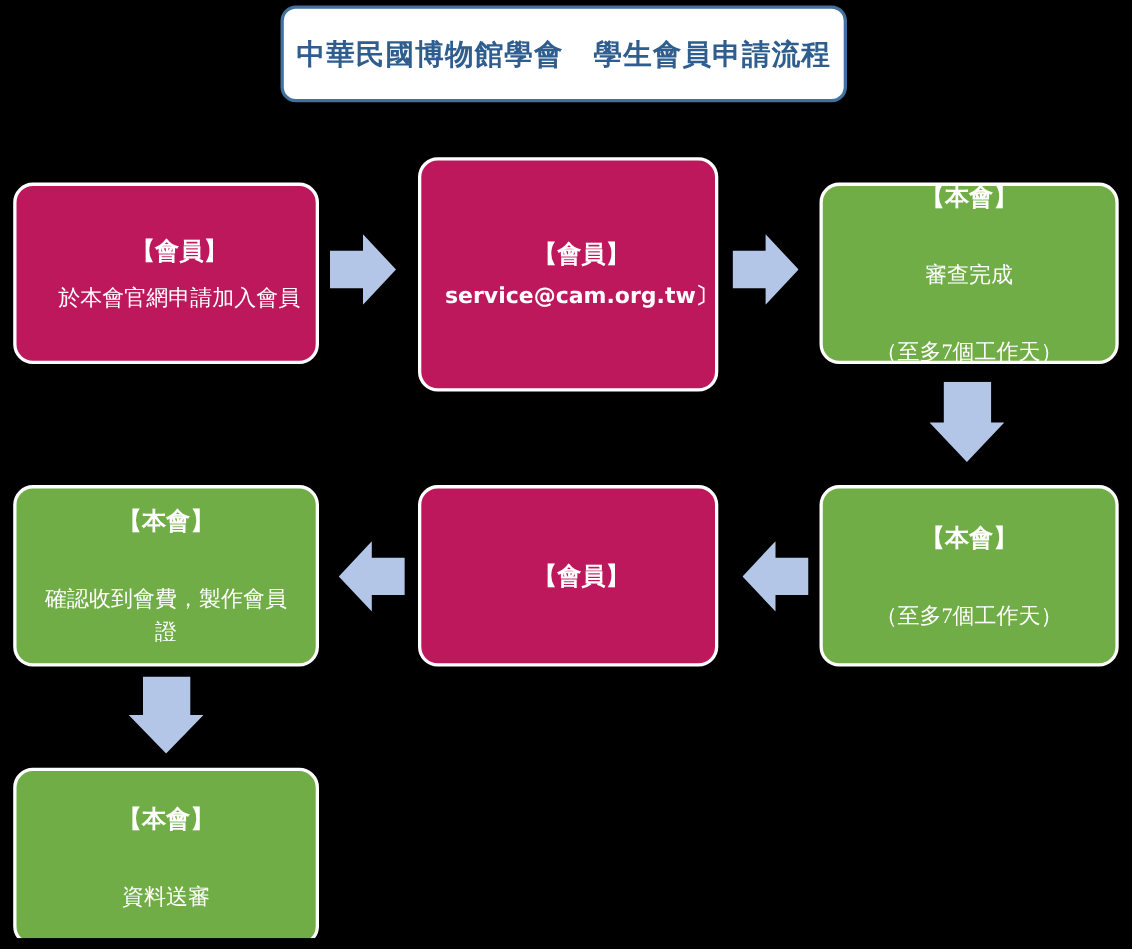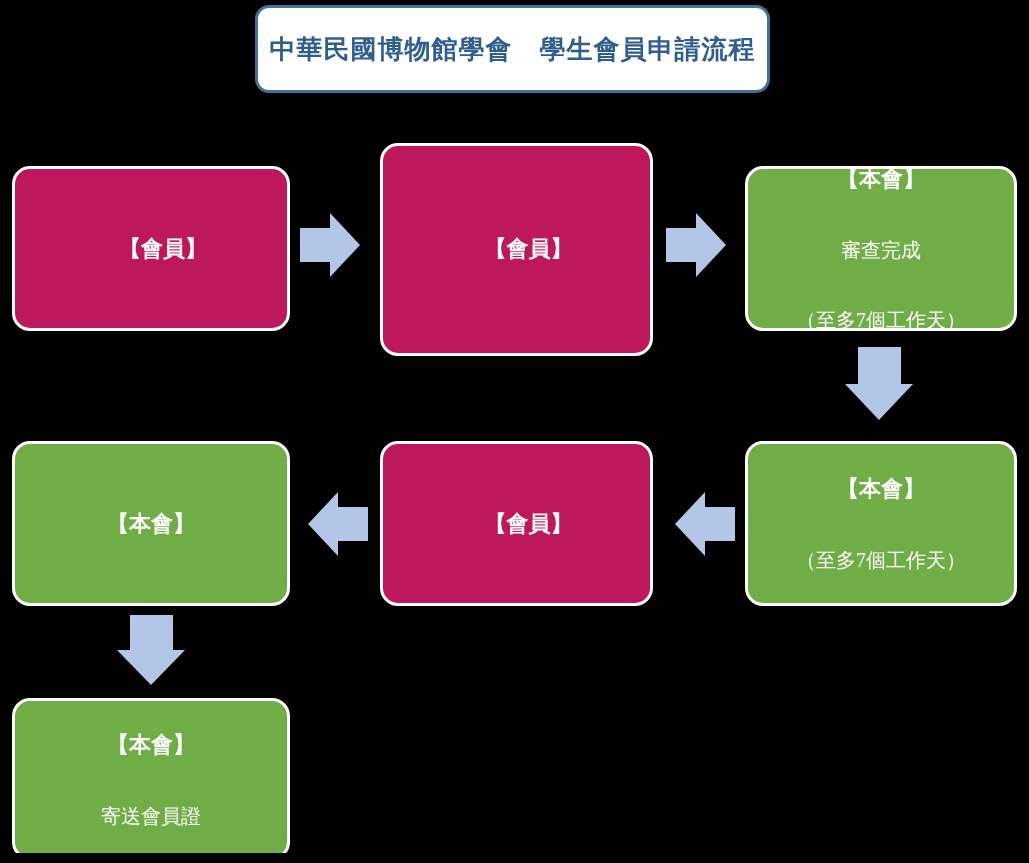--- a/index.html
+++ b/index.html
@@ -83,30 +83,32 @@
 <body>
 
 <div id="stage">
 
   <div class="title-box">
     <span class="title-text">中華民國博物館學會　學生會員申請流程</span>
   </div>
 
   <div class="node member" id="step1">
     <p class="actor">【會員】</p>
+    <p class="lines">於本會官網申請加入會員</p>
   </div>
 
   <div class="arrow" id="arrow1">
     <svg width="60" height="64" viewBox="0 0 60 64">
         <polygon points="0,15 30,15 30,0 60,32 30,64 30,49 0,49"></polygon>
       </svg>
   </div>
 
   <div class="node member compact" id="step2">
     <p class="actor">【會員】</p>
+    <p class="email-line">service@cam.org.tw〕</p>
   </div>
 
   <div class="arrow" id="arrow2">
     <svg width="60" height="64" viewBox="0 0 60 64">
         <polygon points="0,15 30,15 30,0 60,32 30,64 30,49 0,49"></polygon>
       </svg>
   </div>
 
   <div class="node association" id="step3">
     <p class="actor">【本會】</p>
@@ -136,26 +138,28 @@
   </div>
 
   <div class="arrow" id="arrow5">
     <svg width="60" height="64" viewBox="0 0 60 64">
         <polygon points="60,15 30,15 30,0 0,32 30,64 30,49 60,49"></polygon>
       </svg>
   </div>
 
   <div class="node association" id="step6">
     <p class="actor">【本會】</p>
+    <p class="lines">確認收到會費，製作會員
+證</p>
   </div>
 
   <div class="arrow" id="arrow6">
     <svg width="68" height="70" viewBox="0 0 68 70">
         <polygon points="13,0 56,0 56,35 68,35 34,70 0,35 13,35"></polygon>
       </svg>
   </div>
 
   <div class="node association" id="step7">
     <p class="actor">【本會】</p>
-    <p class="lines">寄送會員證</p>
+    <p class="lines">資料送審</p>
   </div>
 
 </div>
 
 </body></html>

